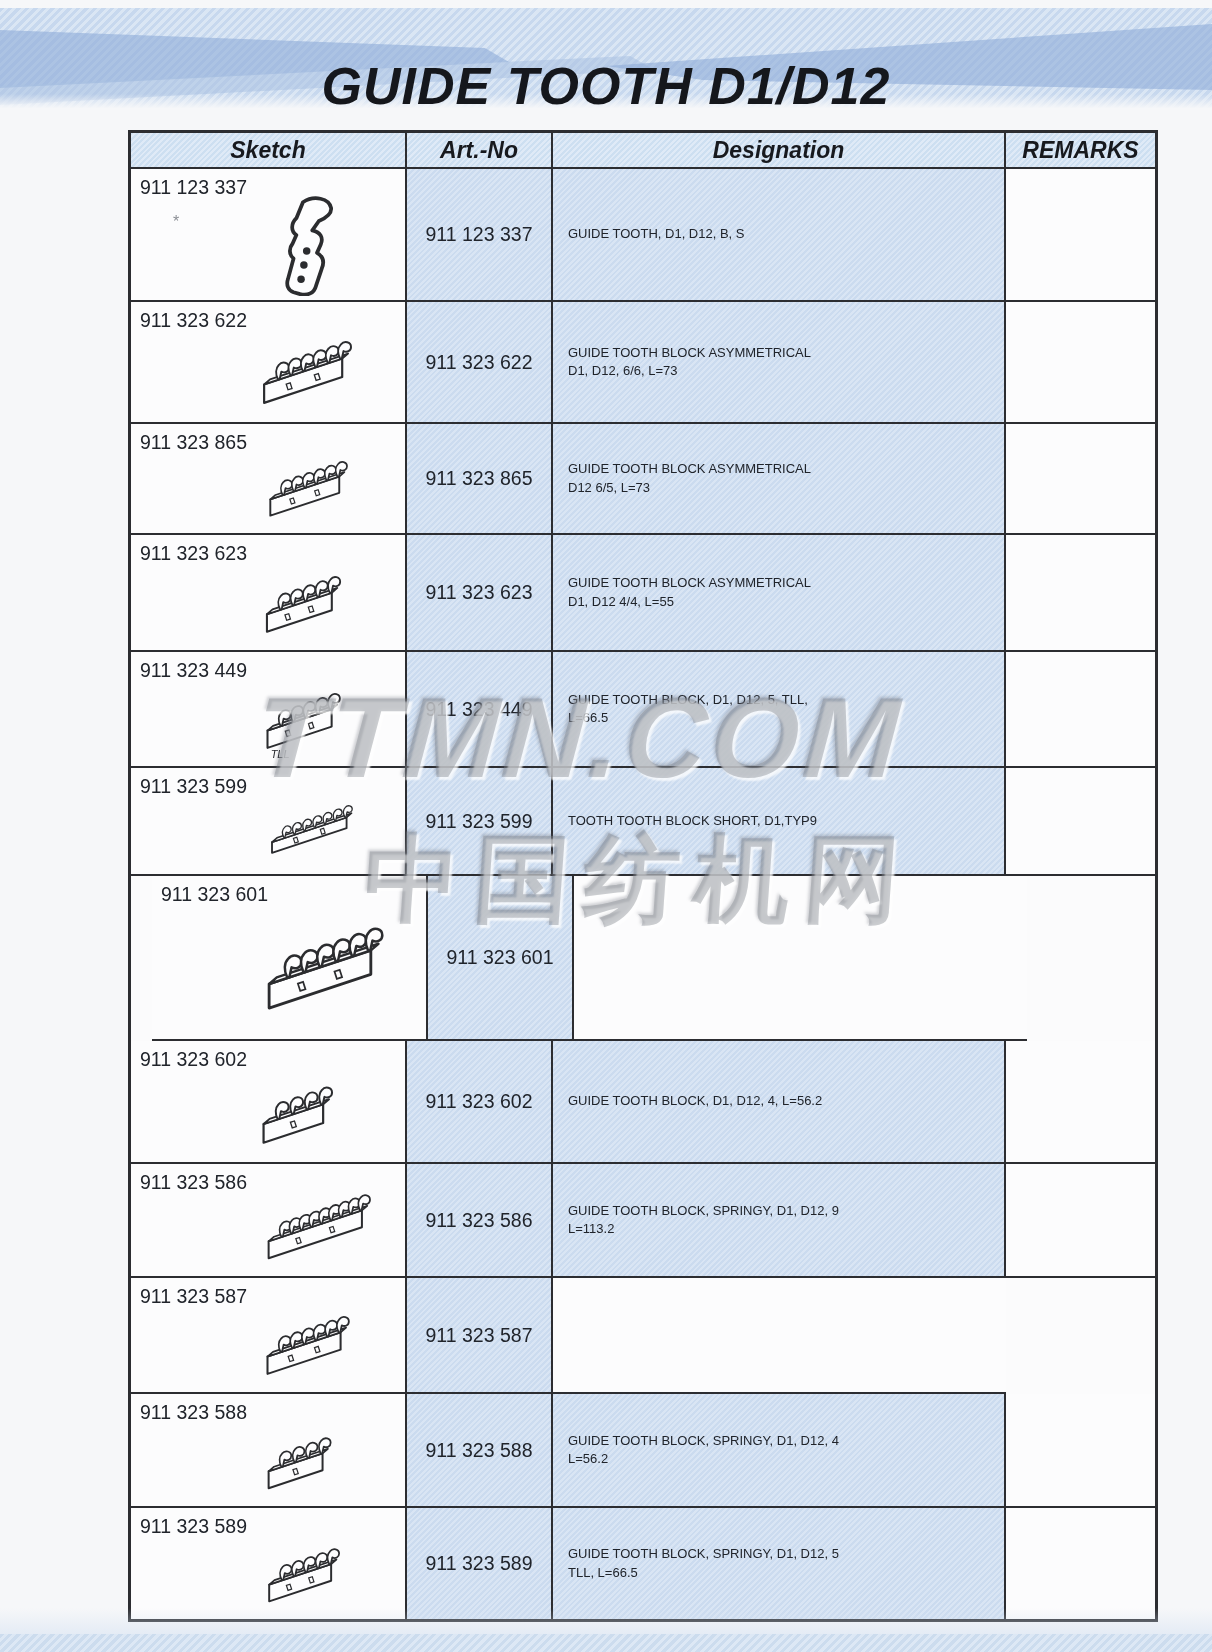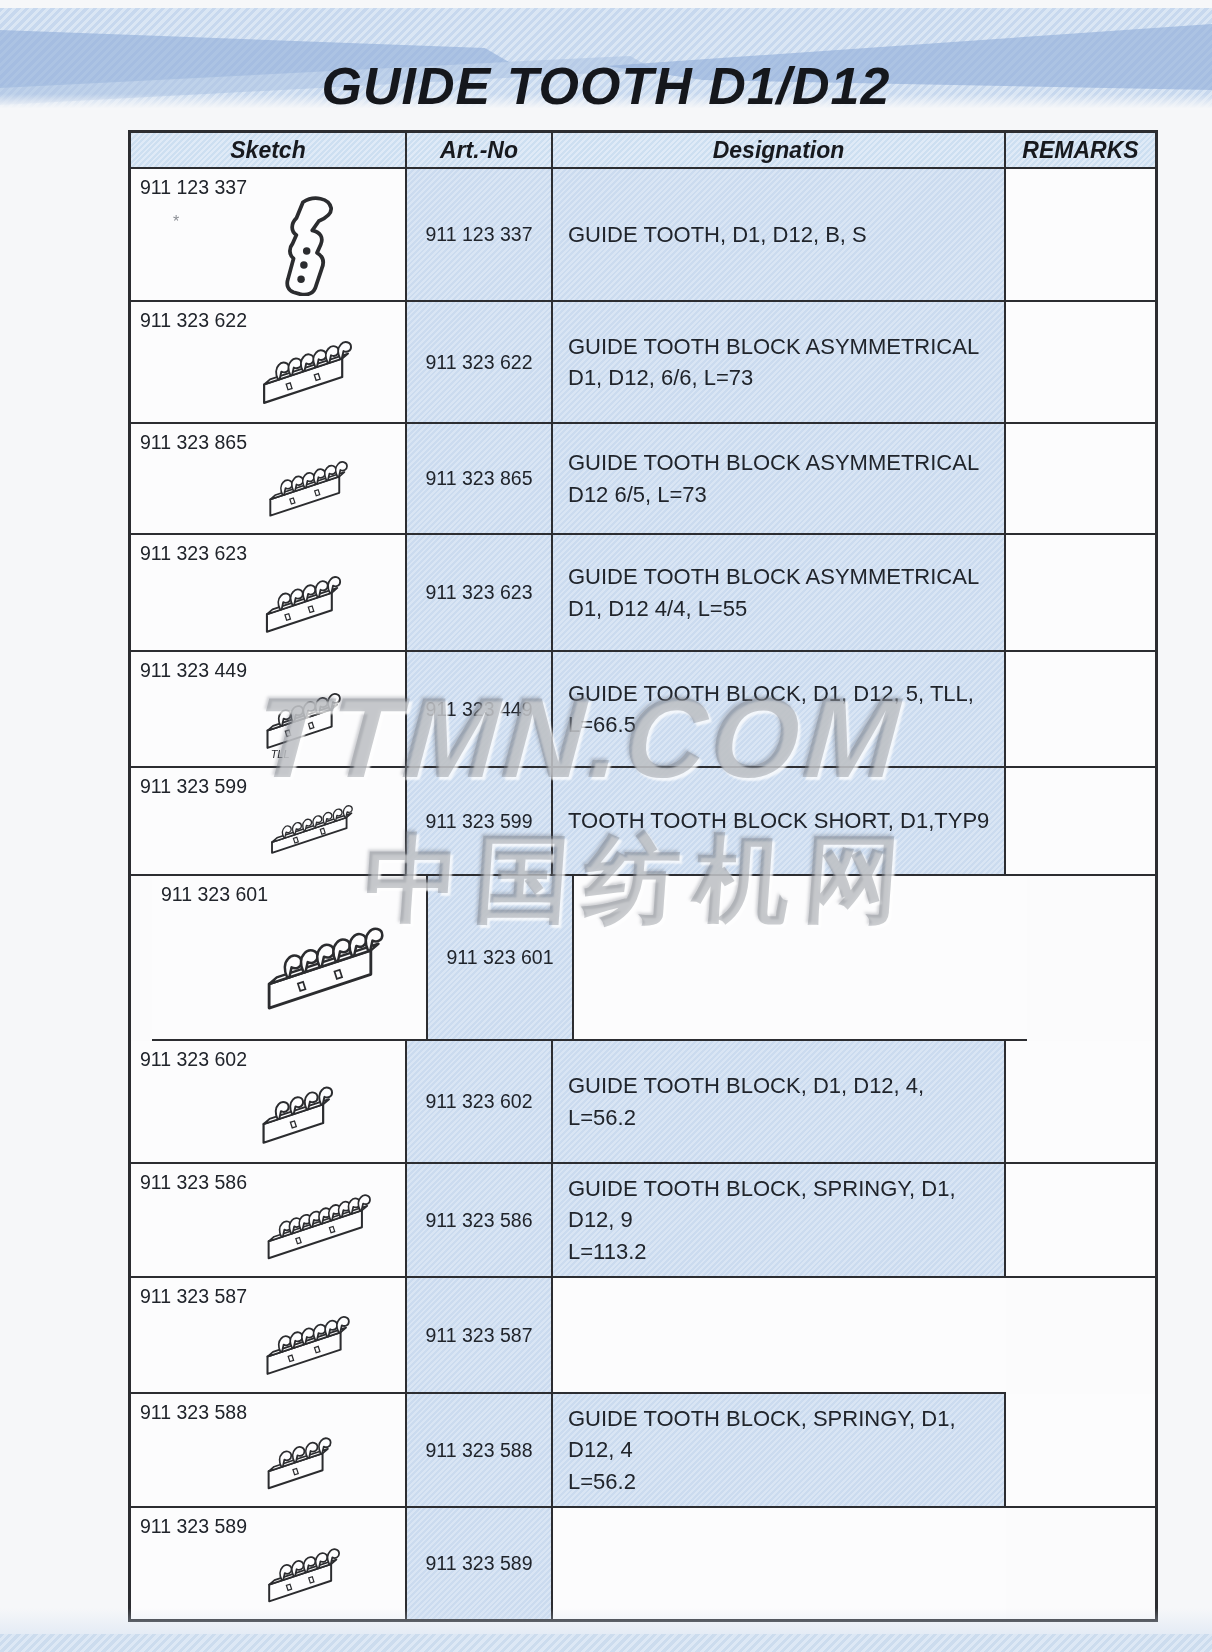--- a/index.html
+++ b/index.html
@@ -29,21 +29,21 @@
         box-sizing:border-box;position:relative;}
   .cell:last-child{border-right:none;}
   .trow:last-child .cell{border-bottom:none;}
   .blue-cell{background:repeating-linear-gradient(135deg,#cbdbef 0 2px,#d9e5f4 2px 4px);}
   .white-cell{background:#fcfcfd;}
   .header .cell{height:36px;display:flex;align-items:center;justify-content:center;
         font-weight:bold;font-style:italic;font-size:23px;color:#17191e;
         background:repeating-linear-gradient(135deg,#cddff1 0 2px,#dfeaf7 2px 4px);}
   .artno-cell{display:flex;align-items:center;justify-content:center;
         font-size:19.5px;color:#20242b;}
-  .desig-cell{display:flex;align-items:center;font-size:22px;color:#20242b;
+  .desig-cell{display:flex;align-items:center;font-size:13px;color:#20242b;
         padding:0 14px 0 15px;white-space:pre-line;line-height:1.42;}
   .sketch-label{position:absolute;left:9px;top:7px;font-size:19.5px;color:#20242b;}
   .note-mark{position:absolute;left:42px;top:44px;font-size:16px;color:#8b8e95;}
   .note-mark:empty{display:none;}
   .sketch-svg{position:absolute;left:104px;right:6px;top:22px;bottom:4px;
               width:calc(100% - 110px);height:calc(100% - 26px);}
 
   
   .wm{position:absolute;z-index:6;pointer-events:none;font-weight:bold;
       color:rgba(128,132,140,.40);
@@ -367,20 +367,24 @@
               <path d="M0,3 C-3,-3 -3,-10 1,-14 C5,-19 13,-17 13,-11 C13,-6 8,-4 4,-6 L2,3 Z" transform="translate(59.817122977544955,52.47363789350693) scale(1)" fill="#fdfdfe" stroke="#2b2c2f" stroke-width="2.3" stroke-linejoin="round"></path>
               <path d="M0,3 C-3,-3 -3,-10 1,-14 C5,-19 13,-17 13,-11 C13,-6 8,-4 4,-6 L2,3 Z" transform="translate(75.47950737590523,47.28328964334099) scale(1)" fill="#fdfdfe" stroke="#2b2c2f" stroke-width="2.3" stroke-linejoin="round"></path>
               <path d="M0,3 C-3,-3 -3,-10 1,-14 C5,-19 13,-17 13,-11 C13,-6 8,-4 4,-6 L2,3 Z" transform="translate(91.1418917742655,42.09294139317505) scale(1)" fill="#fdfdfe" stroke="#2b2c2f" stroke-width="2.3" stroke-linejoin="round"></path>
               <rect x="-2.5" y="-3.5" width="5" height="7" transform="translate(38.122958705628776,75.44312825184443) rotate(-18)" fill="none" stroke="#2b2c2f" stroke-width="1.6"></rect>
               <rect x="-2.5" y="-3.5" width="5" height="7" transform="translate(67.51128724946113,65.70414753516943) rotate(-18)" fill="none" stroke="#2b2c2f" stroke-width="1.6"></rect>
             </svg>
       </div>
       <div class="cell blue-cell artno-cell">
         <span>911 323 589</span>
       </div>
+      <div class="cell blue-cell desig-cell">
+        <span>GUIDE TOOTH BLOCK, SPRINGY, D1, D12, 5
+TLL, L=66.5</span>
+      </div>
       <div class="cell white-cell"></div>
     </div>
   </div>
   </div>
 
   <div class="wm wm1">TTMN.COM</div>
   <div class="wm wm2">中国纺机网</div>
 
   <div class="footer-soft"></div>
   <div class="footer-band"></div>

